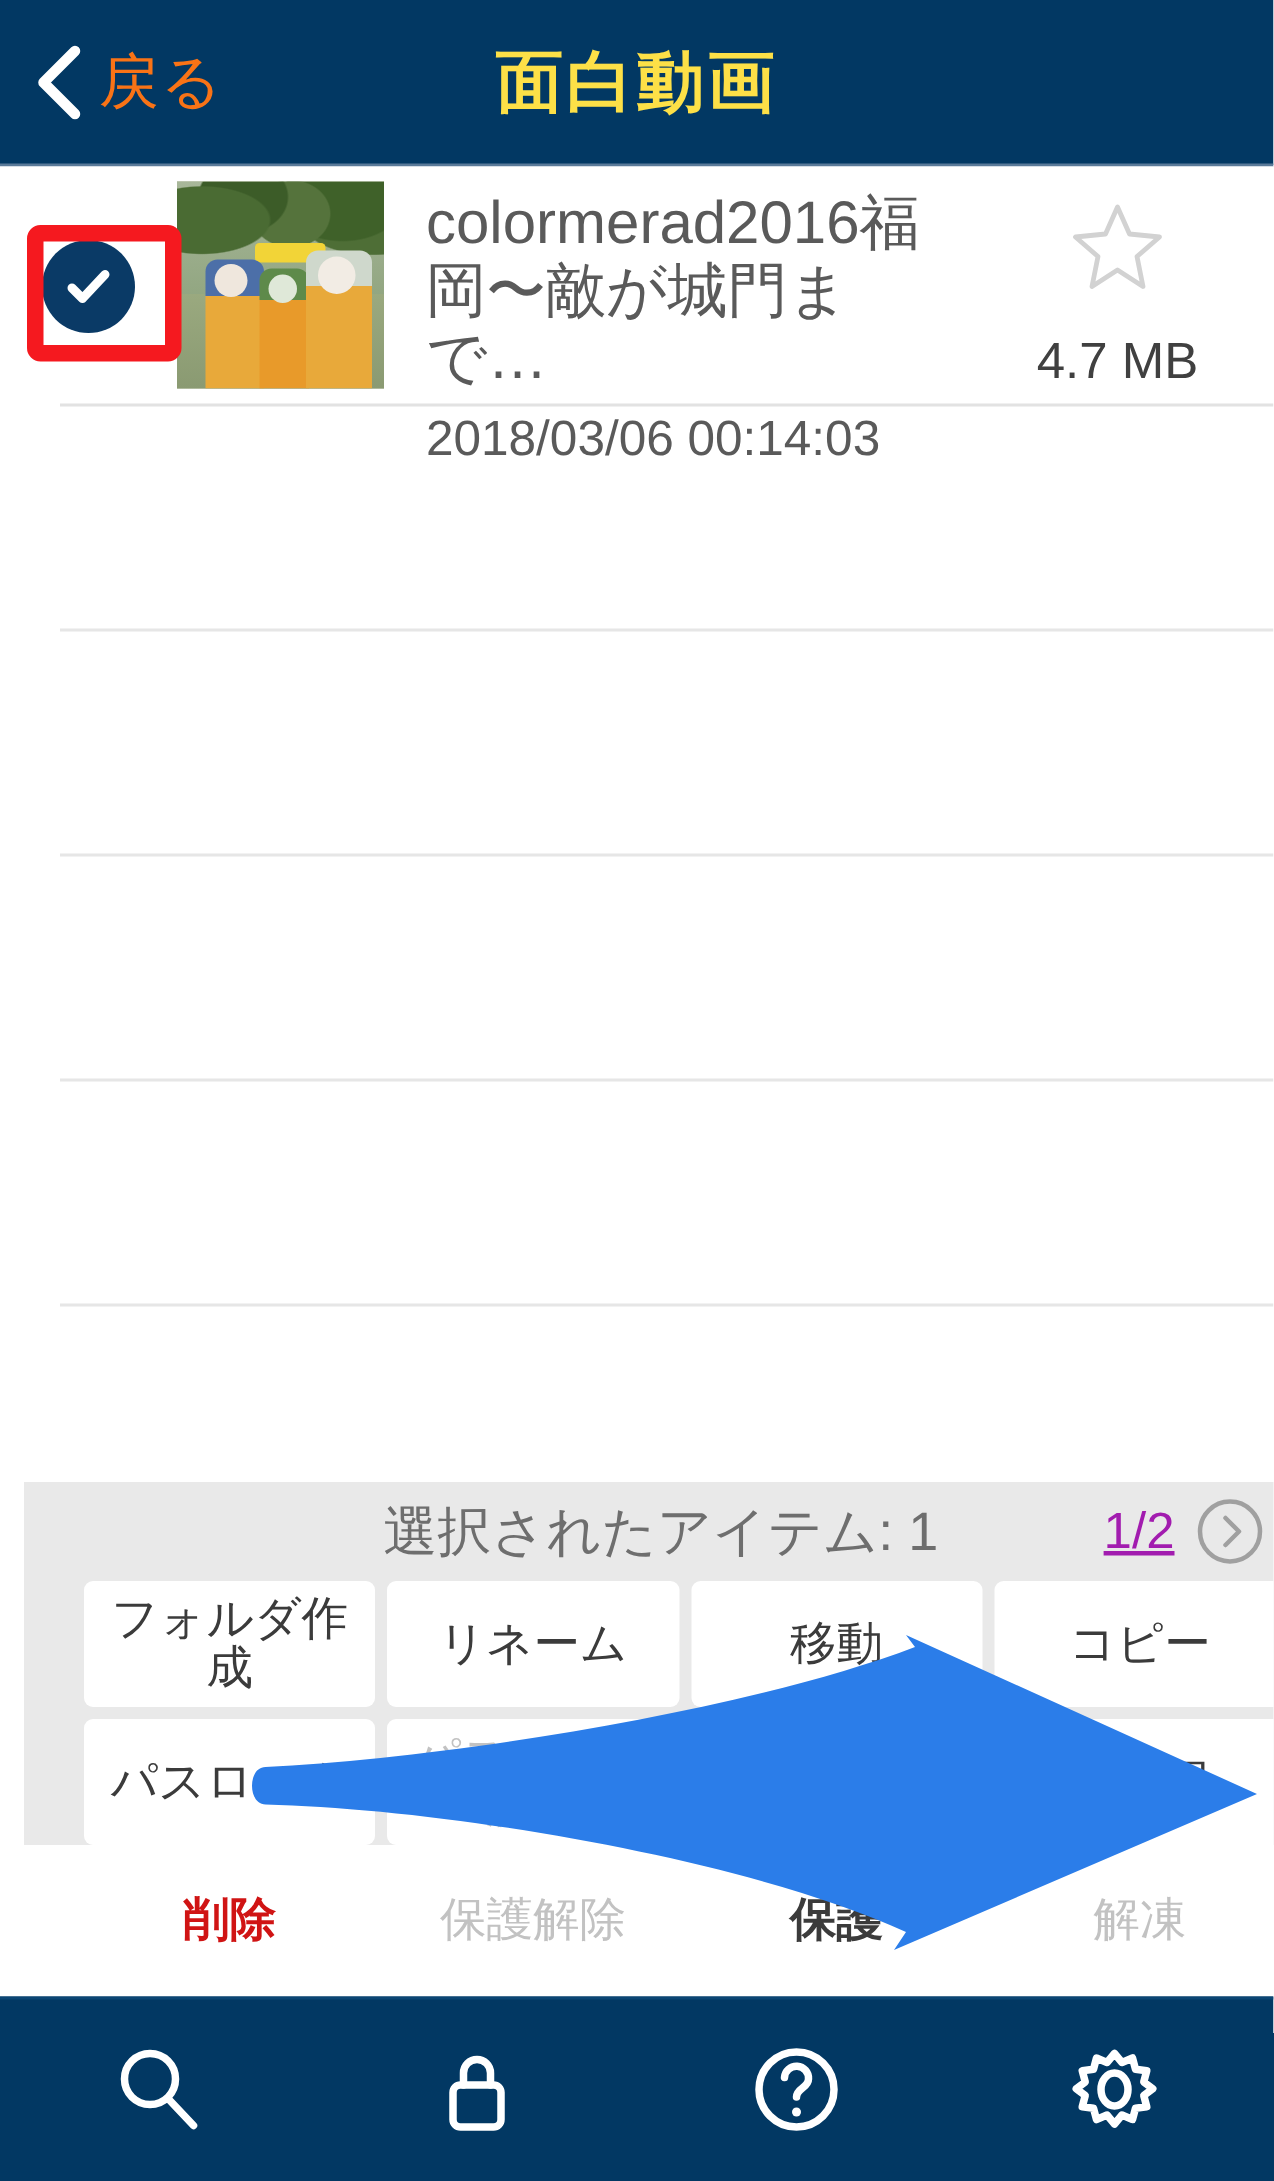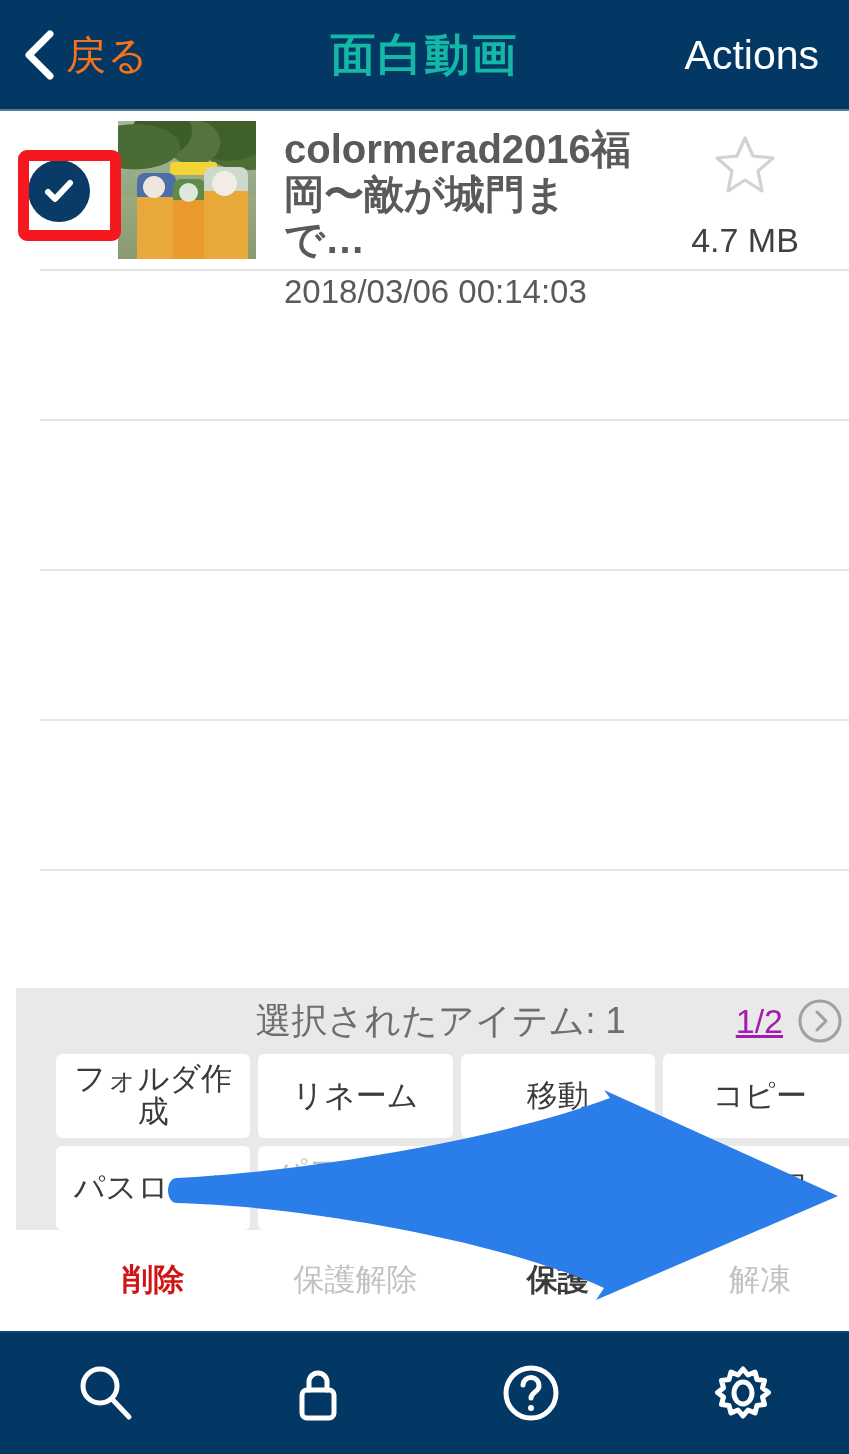--- a/index.html
+++ b/index.html
@@ -22,21 +22,21 @@
     margin-left:22px; cursor:pointer;
   }
   .chev-back { width:34px; height:52px; position:relative; }
   .chev-back svg { display:block; }
   .nav-back-label {
     color:#f97316; font-size:40px; letter-spacing:1px; line-height:1;
   }
   .nav-title {
     position:absolute; left:0; right:0; top:0; height:110px;
     display:flex; align-items:center; justify-content:center;
-    color:#14b8a6; font-size:45px; font-weight:bold; letter-spacing:2px;
+    color:#fde047; font-size:45px; font-weight:bold; letter-spacing:2px;
     pointer-events:none;
   }
   .nav-actions {
     position:absolute; right:30px; top:0; height:110px;
     display:flex; align-items:center;
     color:#ffffff; font-size:41px; cursor:pointer;
   }
   .nav-bottom-line {
     position:absolute; left:0; top:109px; width:849px; height:2px;
     background:#5a7a99;
@@ -90,21 +90,21 @@
     background:linear-gradient(#cfd8cc 0 26%, #e8a93a 26% 100%); border-radius:8px 8px 0 0; }
   .thumb .f1 { position:absolute; left:18%; top:40%; width:16%; height:16%;
     background:#efe7dd; border-radius:50%; }
   .thumb .f2 { position:absolute; left:44%; top:45%; width:14%; height:14%;
     background:#dfe8d8; border-radius:50%; }
   .thumb .f3 { position:absolute; left:68%; top:36%; width:18%; height:18%;
     background:#f2ece4; border-radius:50%; }
 
   .cell-main { flex:1 1 auto; padding-left:28px; padding-top:16px; min-width:0; }
   .filename {
-    font-size:40px; color:#5a5a5a; line-height:1.12; font-weight:700;
+    font-size:40px; color:#5a5a5a; line-height:1.12; font-weight:400;
     max-width:395px; word-break:break-all;
   }
   .filedate { font-size:33px; color:#5a5a5a; margin-top:12px; white-space:nowrap; }
 
   .cell-right {
     width:208px; flex:0 0 208px; height:160px;
     display:flex; flex-direction:column; align-items:center;
     padding-top:22px;
   }
   .star { cursor:pointer; }
@@ -177,21 +177,20 @@
   <div class="navbar">
     <div class="nav-back">
       <span class="chev-back">
         <svg width="34" height="52" viewBox="0 0 34 52">
           <polyline points="28,5 7,26 28,47" fill="none" stroke="#ffffff" stroke-width="7" stroke-linecap="round" stroke-linejoin="round"></polyline>
         </svg>
       </span>
       <span class="nav-back-label">戻る</span>
     </div>
     <div class="nav-title">面白動画</div>
-    <div class="nav-actions">Actions</div>
     <div class="nav-bottom-line"></div>
   </div>
 
   <div class="list">
 
     <div class="row">
       <div class="cell-check">
         <div class="checkbox">
           <svg width="36" height="36" viewBox="0 0 36 36">
             <polyline points="7,19 14,26 29,10" fill="none" stroke="#ffffff" stroke-width="6" stroke-linecap="round" stroke-linejoin="round"></polyline>

